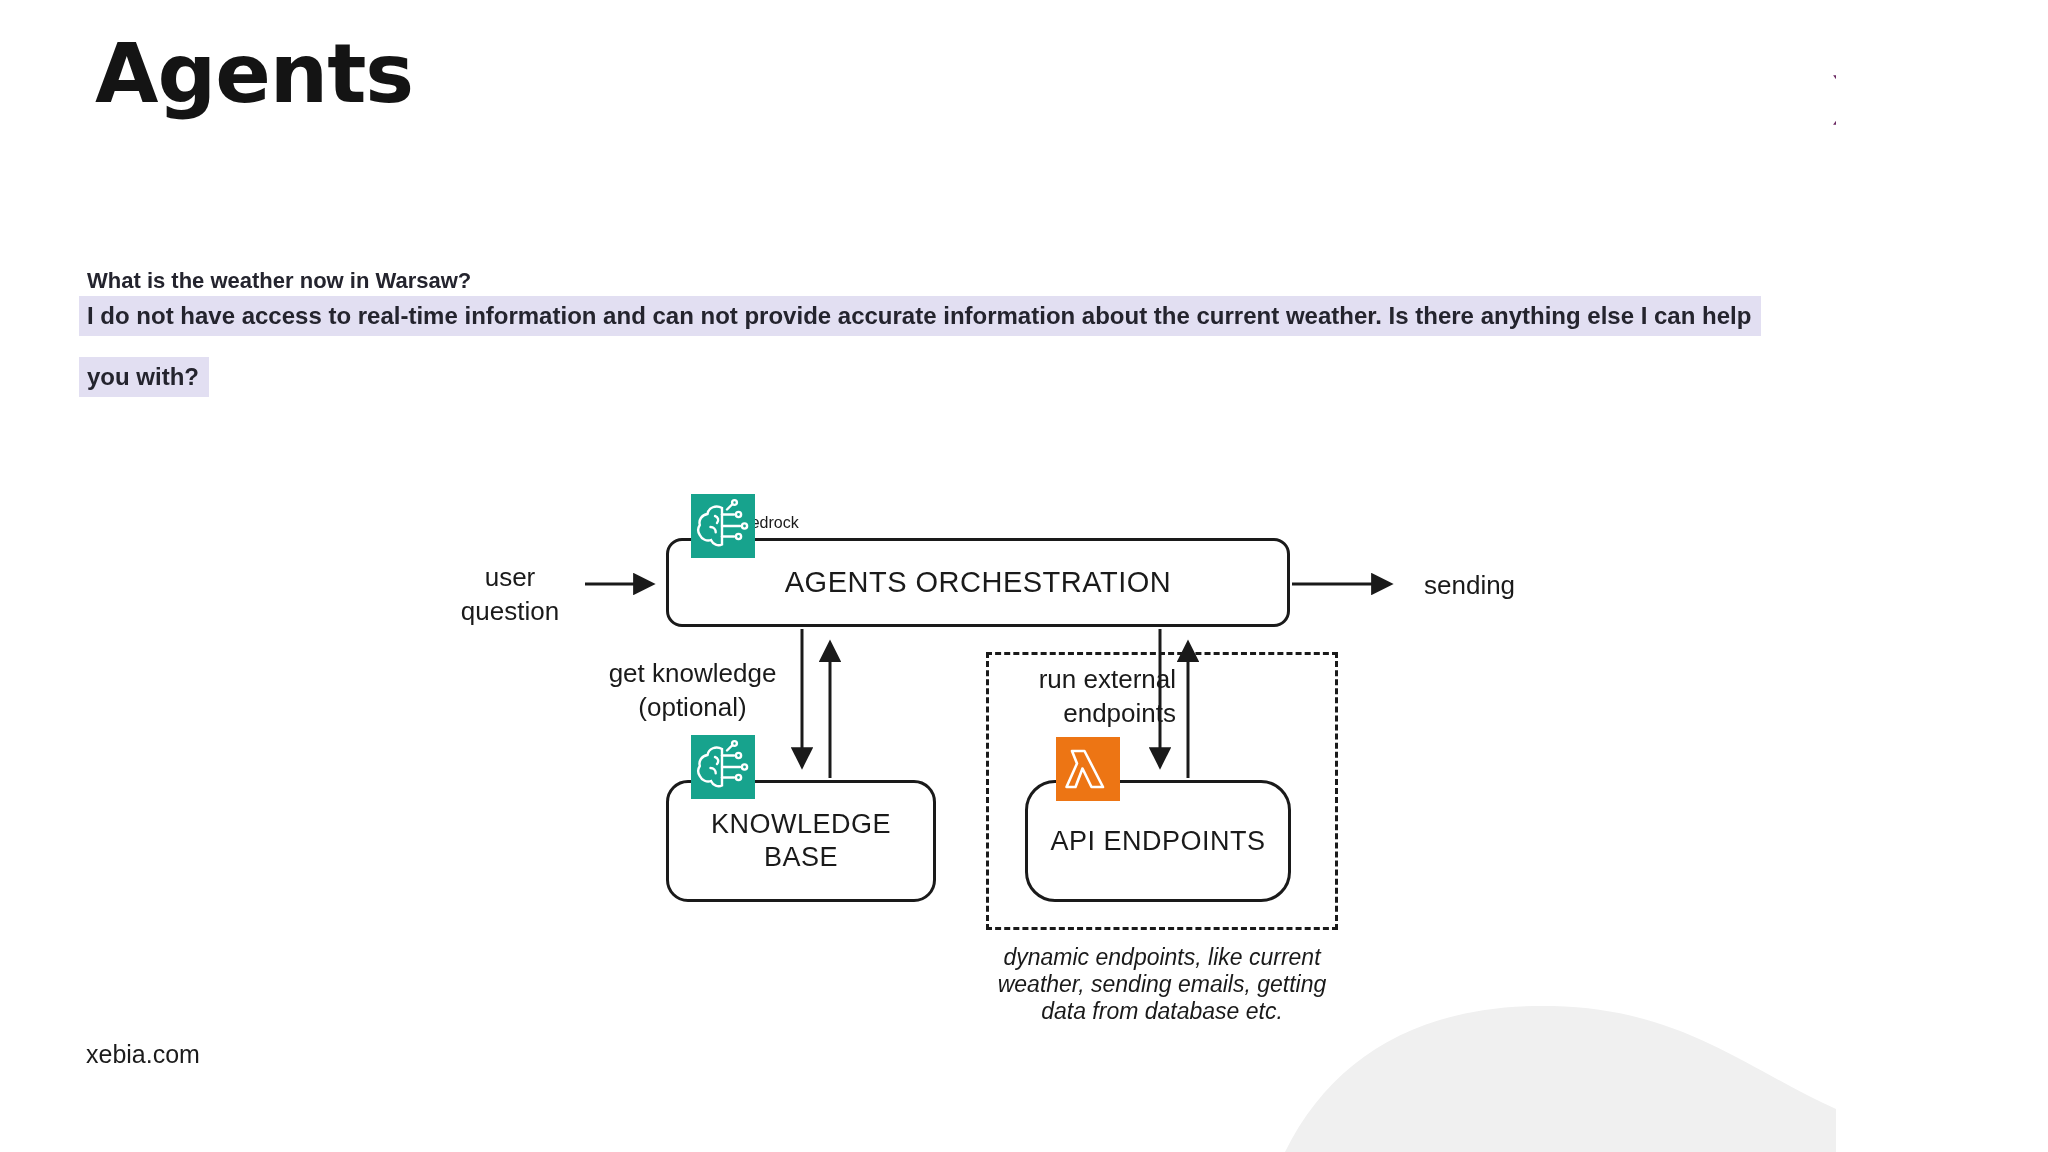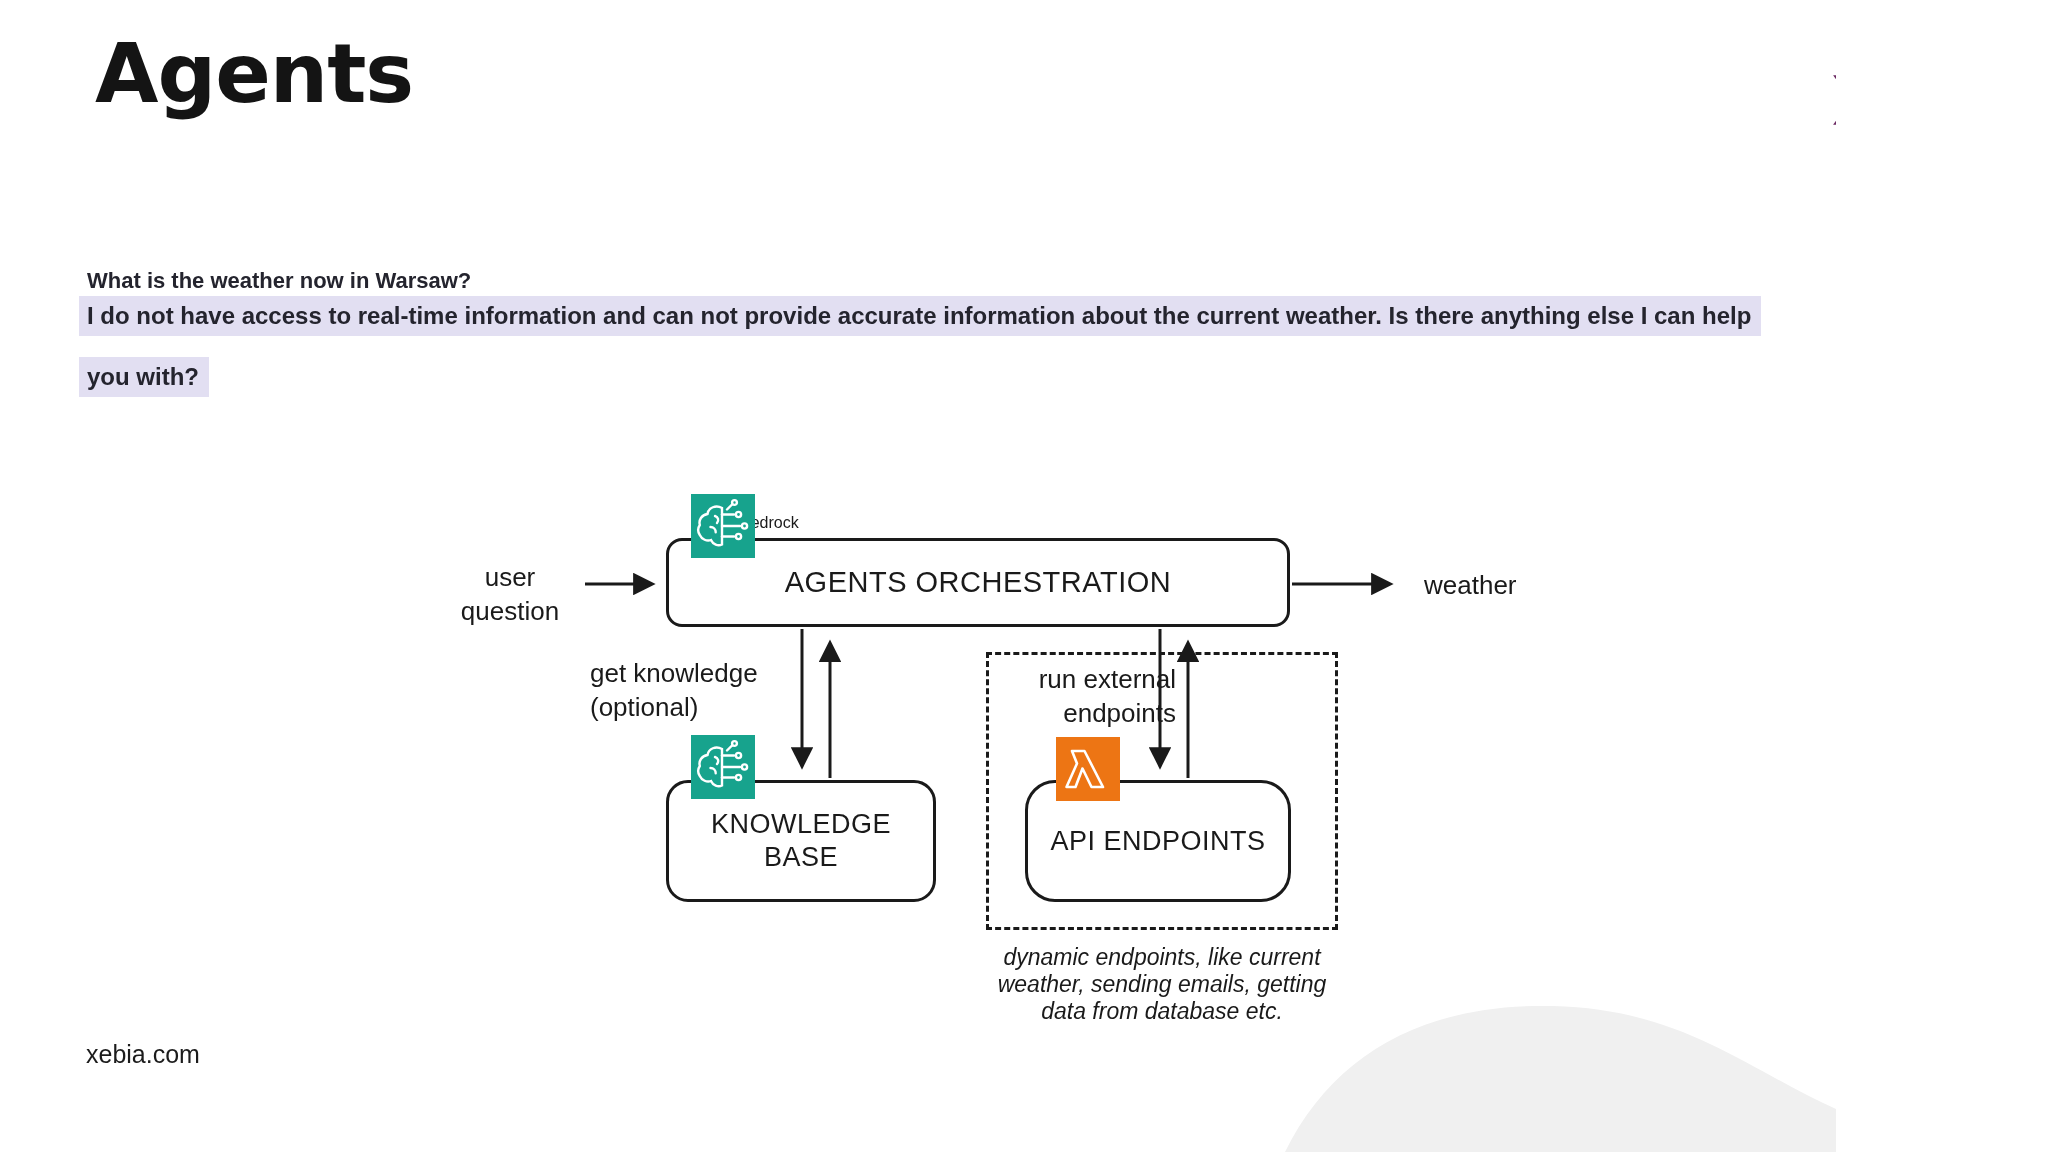--- a/index.html
+++ b/index.html
@@ -37,21 +37,21 @@
   .box-kb{left:666px;top:780px;width:270px;height:122px;border-radius:22px;font-size:27px;letter-spacing:0.5px;line-height:33px;}
   .box-kb .inner{width:220px;}
   .box-api{left:1025px;top:780px;width:266px;height:122px;border-radius:30px;font-size:27px;letter-spacing:0.5px;}
   .dashed-box{position:absolute;left:986px;top:652px;width:352px;height:278px;
         border:3px dashed var(--ink);z-index:1;}
 
   
   .dlabel{position:absolute;color:var(--ink);font-size:26px;line-height:34px;z-index:2;}
   .lbl-user{left:440px;top:560px;width:140px;text-align:center;}
   .lbl-response{left:1424px;top:568px;}
-  .lbl-getknowledge{left:590px;top:656px;width:205px;text-align:left;}
+  .lbl-getknowledge{left:590px;top:656px;width:205px;text-align:center;}
   .lbl-runexternal{left:1006px;top:662px;width:170px;text-align:right;}
   .lbl-bedrock{left:740px;top:506px;font-size:16px;}
   .caption{position:absolute;left:988px;top:944px;width:348px;text-align:center;
         font-style:italic;font-size:23px;line-height:27px;color:var(--ink);z-index:2;}
 
   
   .aws-icon{position:absolute;width:64px;height:64px;z-index:4;}
   .icon-bedrock-top{left:691px;top:494px;color:var(--bedrock-teal);}
   .icon-bedrock-kb{left:691px;top:735px;color:var(--bedrock-teal);}
   .icon-lambda{left:1056px;top:737px;color:var(--lambda-orange);}
@@ -100,21 +100,21 @@
 
   <div class="dbox box-kb">
     <span class="inner">KNOWLEDGE BASE</span>
   </div>
 
   <div class="dbox box-api">
     <span>API ENDPOINTS</span>
   </div>
 
   <div class="dlabel lbl-user">user question</div>
-  <div class="dlabel lbl-response">weather</div>
+  <div class="dlabel lbl-response">sending</div>
 
   <div class="dlabel lbl-getknowledge">
     <span style="display:block">get knowledge</span>
     <span style="display:block">(optional)</span>
   </div>
 
   <div class="dlabel lbl-runexternal">
     <span style="display:block">run external</span>
     <span style="display:block">endpoints</span>
   </div>

